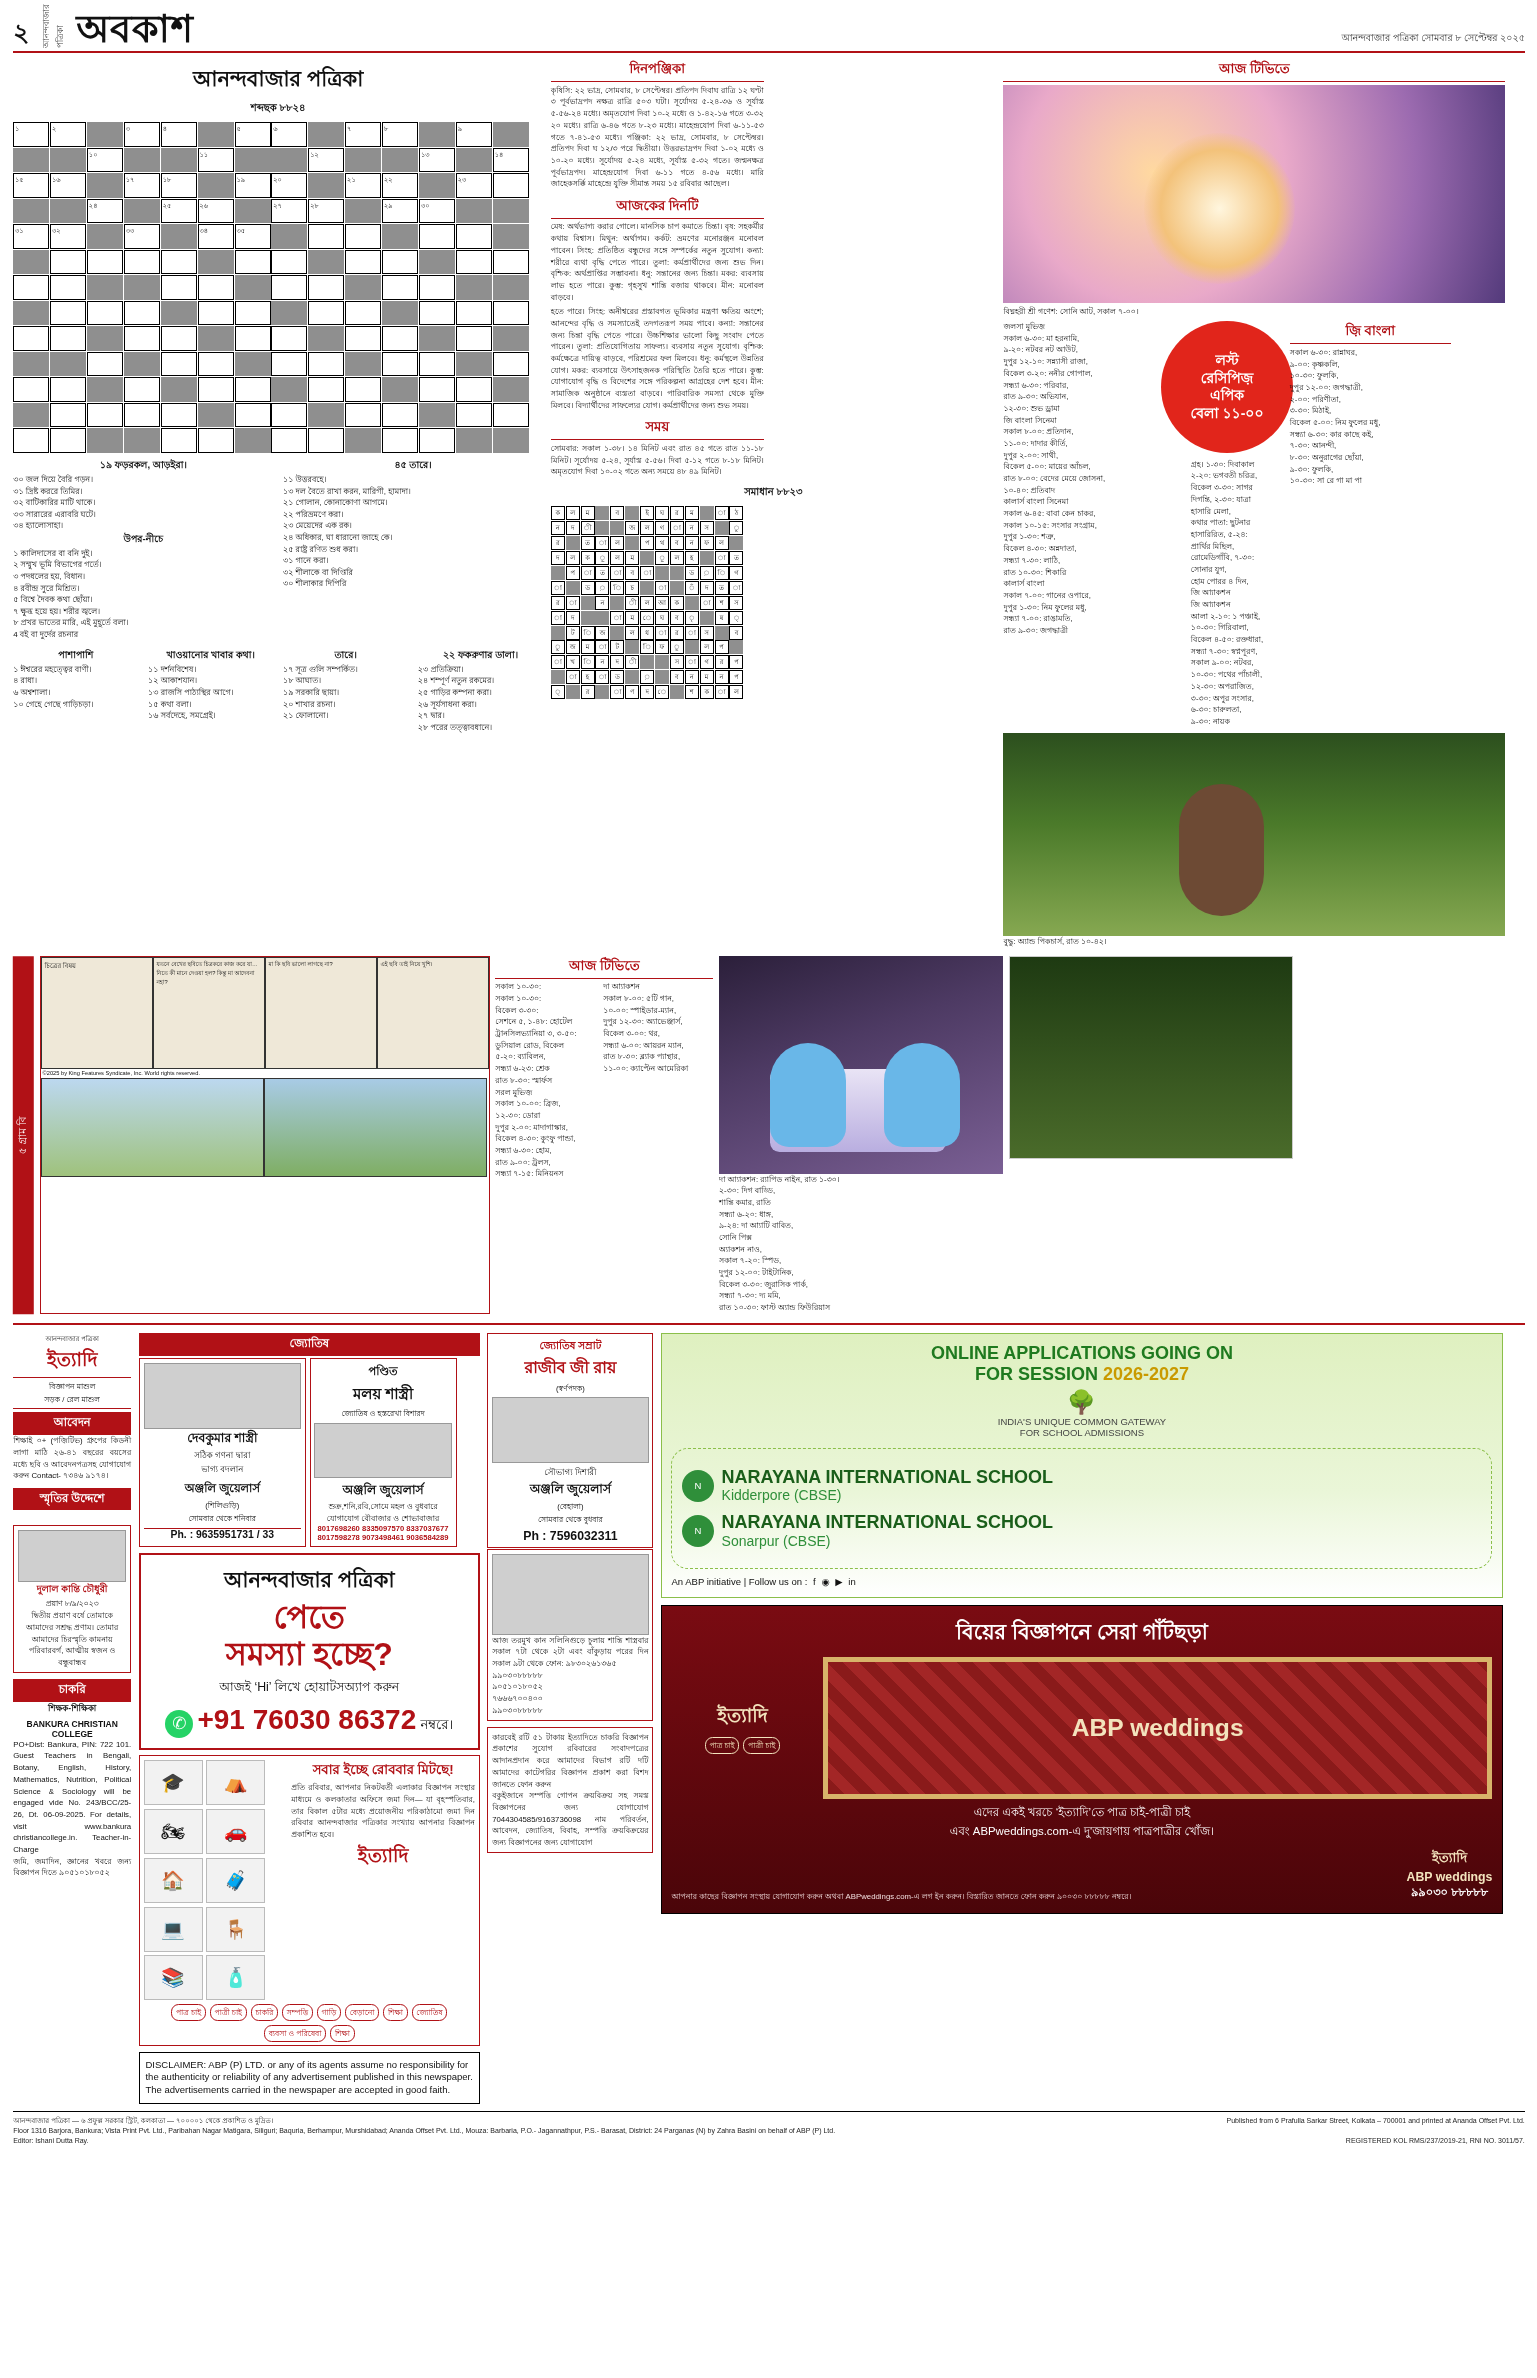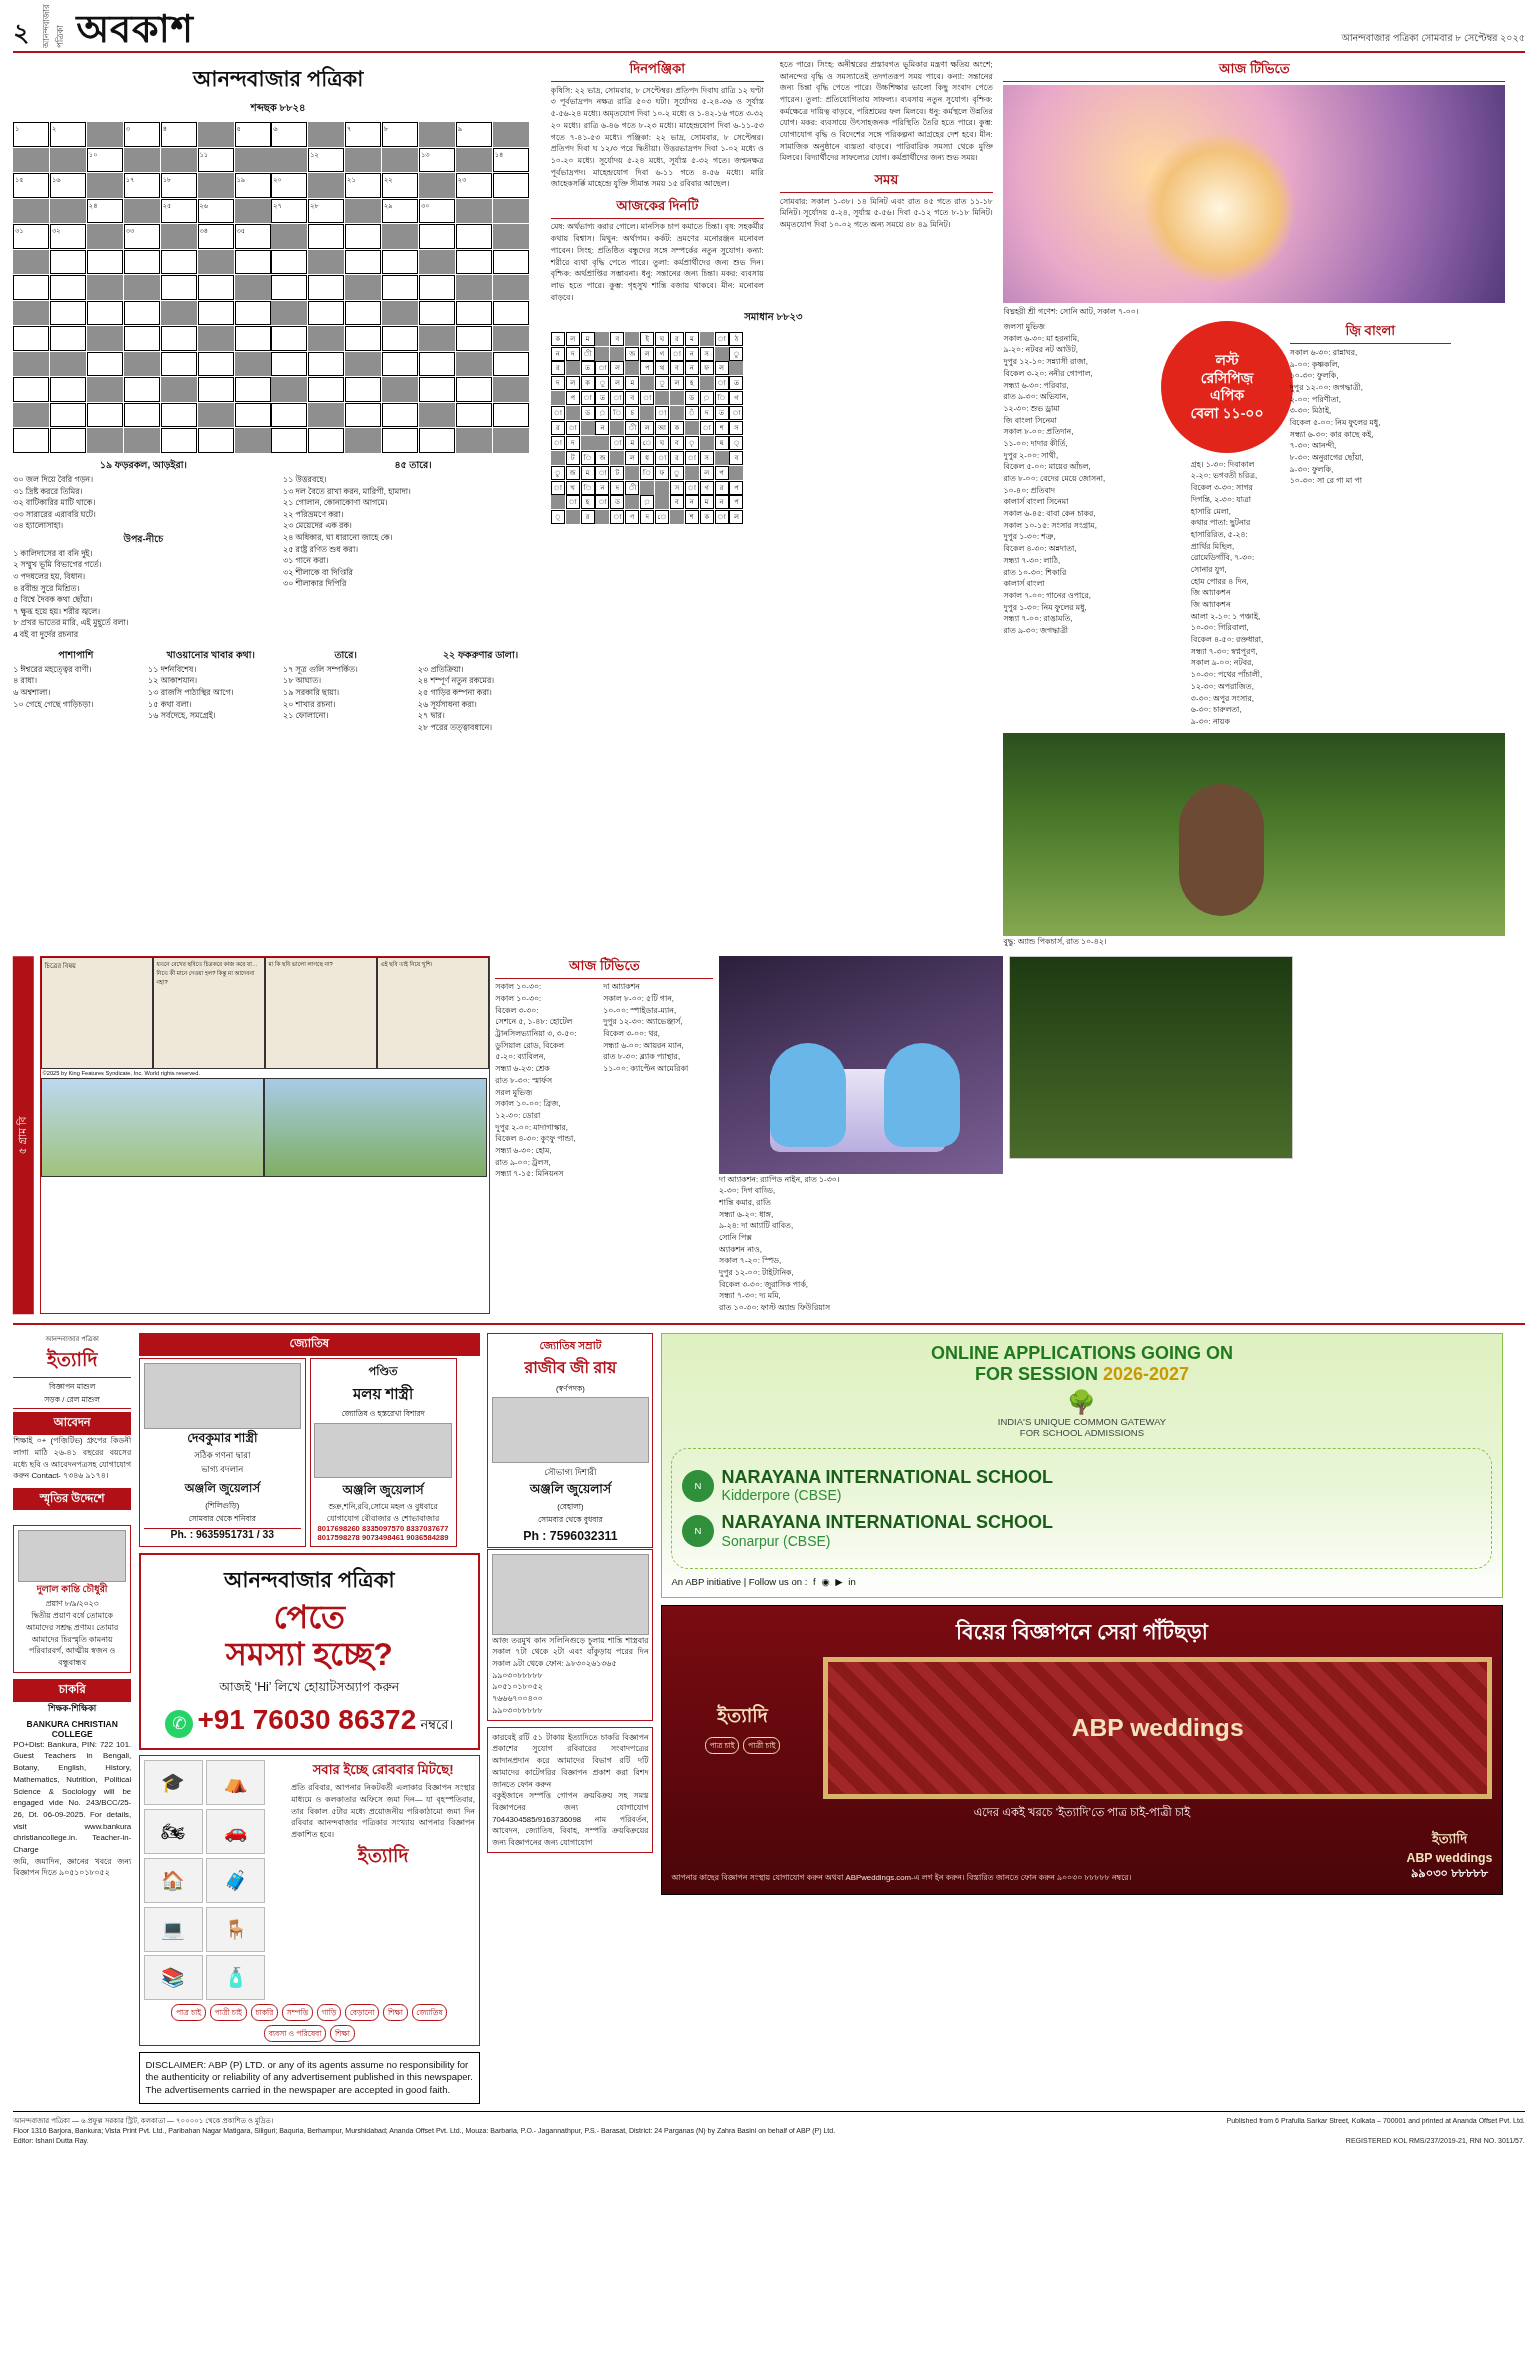--- a/index.html
+++ b/index.html
@@ -449,21 +449,21 @@
               <div>২৫ গাড়ির কম্পনা করা।</div>
               <div>২৬ সূর্যসাধনা করা।</div>
               <div>২৭ দ্বার।</div>
               <div>২৮ পরের তত্ত্বাবধানে।</div>
             </div>
         </div>
       </div>
     </div>
 
     <div class="col-mid">
-      <div style="display:flex; gap:16px;">
+      <div style="display:flex; gap:3px;flex-direction:column;">
         <div style="width:213px;">
           <div class="box-title">দিনপঞ্জিকা</div>
           <div class="tiny">কৃষিসি: ২২ ভাদ্র, সোমবার, ৮ সেপ্টেম্বর। প্রতিপদ দিবাঘ রাত্রি ১২ ঘণ্টা ৩ পূর্বভাদ্রপদ নক্ষত্র রাত্রি ৫০৩ ঘটা। সূর্যোদয় ৫-২৪-৩৬ ও সূর্যাস্ত ৫-৫৬-২৪ মধ্যে। অমৃতযোগ দিবা ১০-২ মধ্যে ও ১-৪২-১৬ গতে ৩-৩২ ২০ মধ্যে। রাত্রি ৬-৪৬ গতে ৮-২৩ মধ্যে। মাহেন্দ্রযোগ দিবা ৬-১১-৫৩ গতে ৭-৪১-৫৩ মধ্যে।
 পঞ্জিকা: ২২ ভাদ্র, সোমবার, ৮ সেপ্টেম্বর। প্রতিপদ দিবা ঘ ১২/৩ পরে দ্বিতীয়া। উত্তরভাদ্রপদ দিবা ১-০২ মধ্যে ও ১০-২০ মধ্যে। সূর্যোদয় ৫-২৪ মধ্যে, সূর্যাস্ত ৫-৩২ গতে। জন্মনক্ষত্র পূর্বভাদ্রপদ।
 মাহেন্দ্রযোগ দিবা ৬-১১ গতে ৪-৫৬ মধ্যে। মারি জাহেকসর্ক্কি মাহেন্দ্রে যুক্তি সীমান্ত সময় ১৫ রবিবার আছেল।</div>
           <div class="box-title" style="margin-top:5.7px">আজকের দিনটি</div>
           <div class="tiny">মেষ: অর্থভাগ্য করার গোলে। মানসিক চাপ কমাতে চিন্তা। বৃষ: সহকর্মীর কথায় বিশ্বাস। মিথুন: অর্থাগম। কর্কট: ভ্রমণের মনোরঞ্জন মনোবল পাবেন। সিংহ: প্রতিষ্ঠিত বন্ধুদের সঙ্গে সম্পর্কের নতুন সুযোগ। কন্যা: শরীরে ব্যথা বৃদ্ধি পেতে পারে। তুলা: কর্মপ্রার্থীদের জন্য শুভ দিন। বৃশ্চিক: অর্থপ্রাপ্তির সম্ভাবনা। ধনু: সন্তানের জন্য চিন্তা। মকর: ব্যবসায় লাভ হতে পারে। কুম্ভ: গৃহসুখ শান্তি বজায় থাকবে। মীন: মনোবল বাড়বে।</div>
         </div>
         <div style="width:213px;">
           <div class="tiny">হতে পারে। সিংহ: অনীশ্বরের প্রস্তাবগত ভূমিকার মন্ত্রণা ক্ষতিয় অংশে; আনন্দের বৃদ্ধি ও সমস্যাতেই তদগতরূপ সময় পাবে। কন্যা: সন্তানের জন্য চিন্তা বৃদ্ধি পেতে পারে। উচ্চশিক্ষার ভালো কিছু সংবাদ পেতে পারেন। তুলা: প্রতিযোগিতায় সাফল্য। ব্যবসায় নতুন সুযোগ। বৃশ্চিক: কর্মক্ষেত্রে দায়িত্ব বাড়বে, পরিশ্রমের ফল মিলবে। ধনু: কর্মস্থলে উন্নতির যোগ। মকর: ব্যবসায়ে উৎসাহজনক পরিস্থিতি তৈরি হতে পারে। কুম্ভ: যোগাযোগ বৃদ্ধি ও বিদেশের সঙ্গে পরিকল্পনা আগ্রহের দেশ হবে। মীন: সামাজিক অনুষ্ঠানে ব্যস্ততা বাড়বে। পারিবারিক সমস্যা থেকে মুক্তি মিলবে। বিদ্যার্থীদের সাফল্যের যোগ। কর্মপ্রার্থীদের জন্য শুভ সময়।</div>
@@ -1019,20 +1019,21 @@
             <div style="display:flex;gap:3.8px;justify-content:center;margin-top:3.8px">
               <span class="chip" style="color:#f3e3bd;border-color:#f3e3bd">পাত্র চাই</span>
               <span class="chip" style="color:#f3e3bd;border-color:#f3e3bd">পাত্রী চাই</span>
             </div>
           </div>
           <div class="carpet" style="flex:1">
             <span>ABP weddings</span>
           </div>
         </div>
         <div style="text-align:center;font-size:11.4px;margin-top:5.7px">এদের একই খরচে ‘ইত্যাদি’তে পাত্র চাই-পাত্রী চাই</div>
+        <div style="text-align:center;font-size:11.4px">এবং ABPweddings.com-এ দু'জায়গায় পাত্রপাত্রীর খোঁজ।</div>
         <div style="display:flex;gap:7.6px;margin-top:5.7px;align-items:flex-end">
           <div class="tiny" style="flex:1;color:#f0dcdc">আপনার কাছের বিজ্ঞাপন সংস্থায় যোগাযোগ করুন অথবা ABPweddings.com-এ লগ ইন করুন। বিস্তারিত জানতে ফোন করুন ৯০০৩০ ৮৮৮৮৮ নম্বরে।</div>
           <div style="text-align:center">
             <div class="itadi" style="color:#f3e3bd;font-size:13.2px">ইত্যাদি</div>
             <div style="font-size:12.3px;font-weight:bold;color:#f3e3bd">ABP weddings</div>
             <div style="font-size:11.4px;font-weight:bold">৯৯০৩০ ৮৮৮৮৮</div>
           </div>
         </div>
       </div>
     </div>

